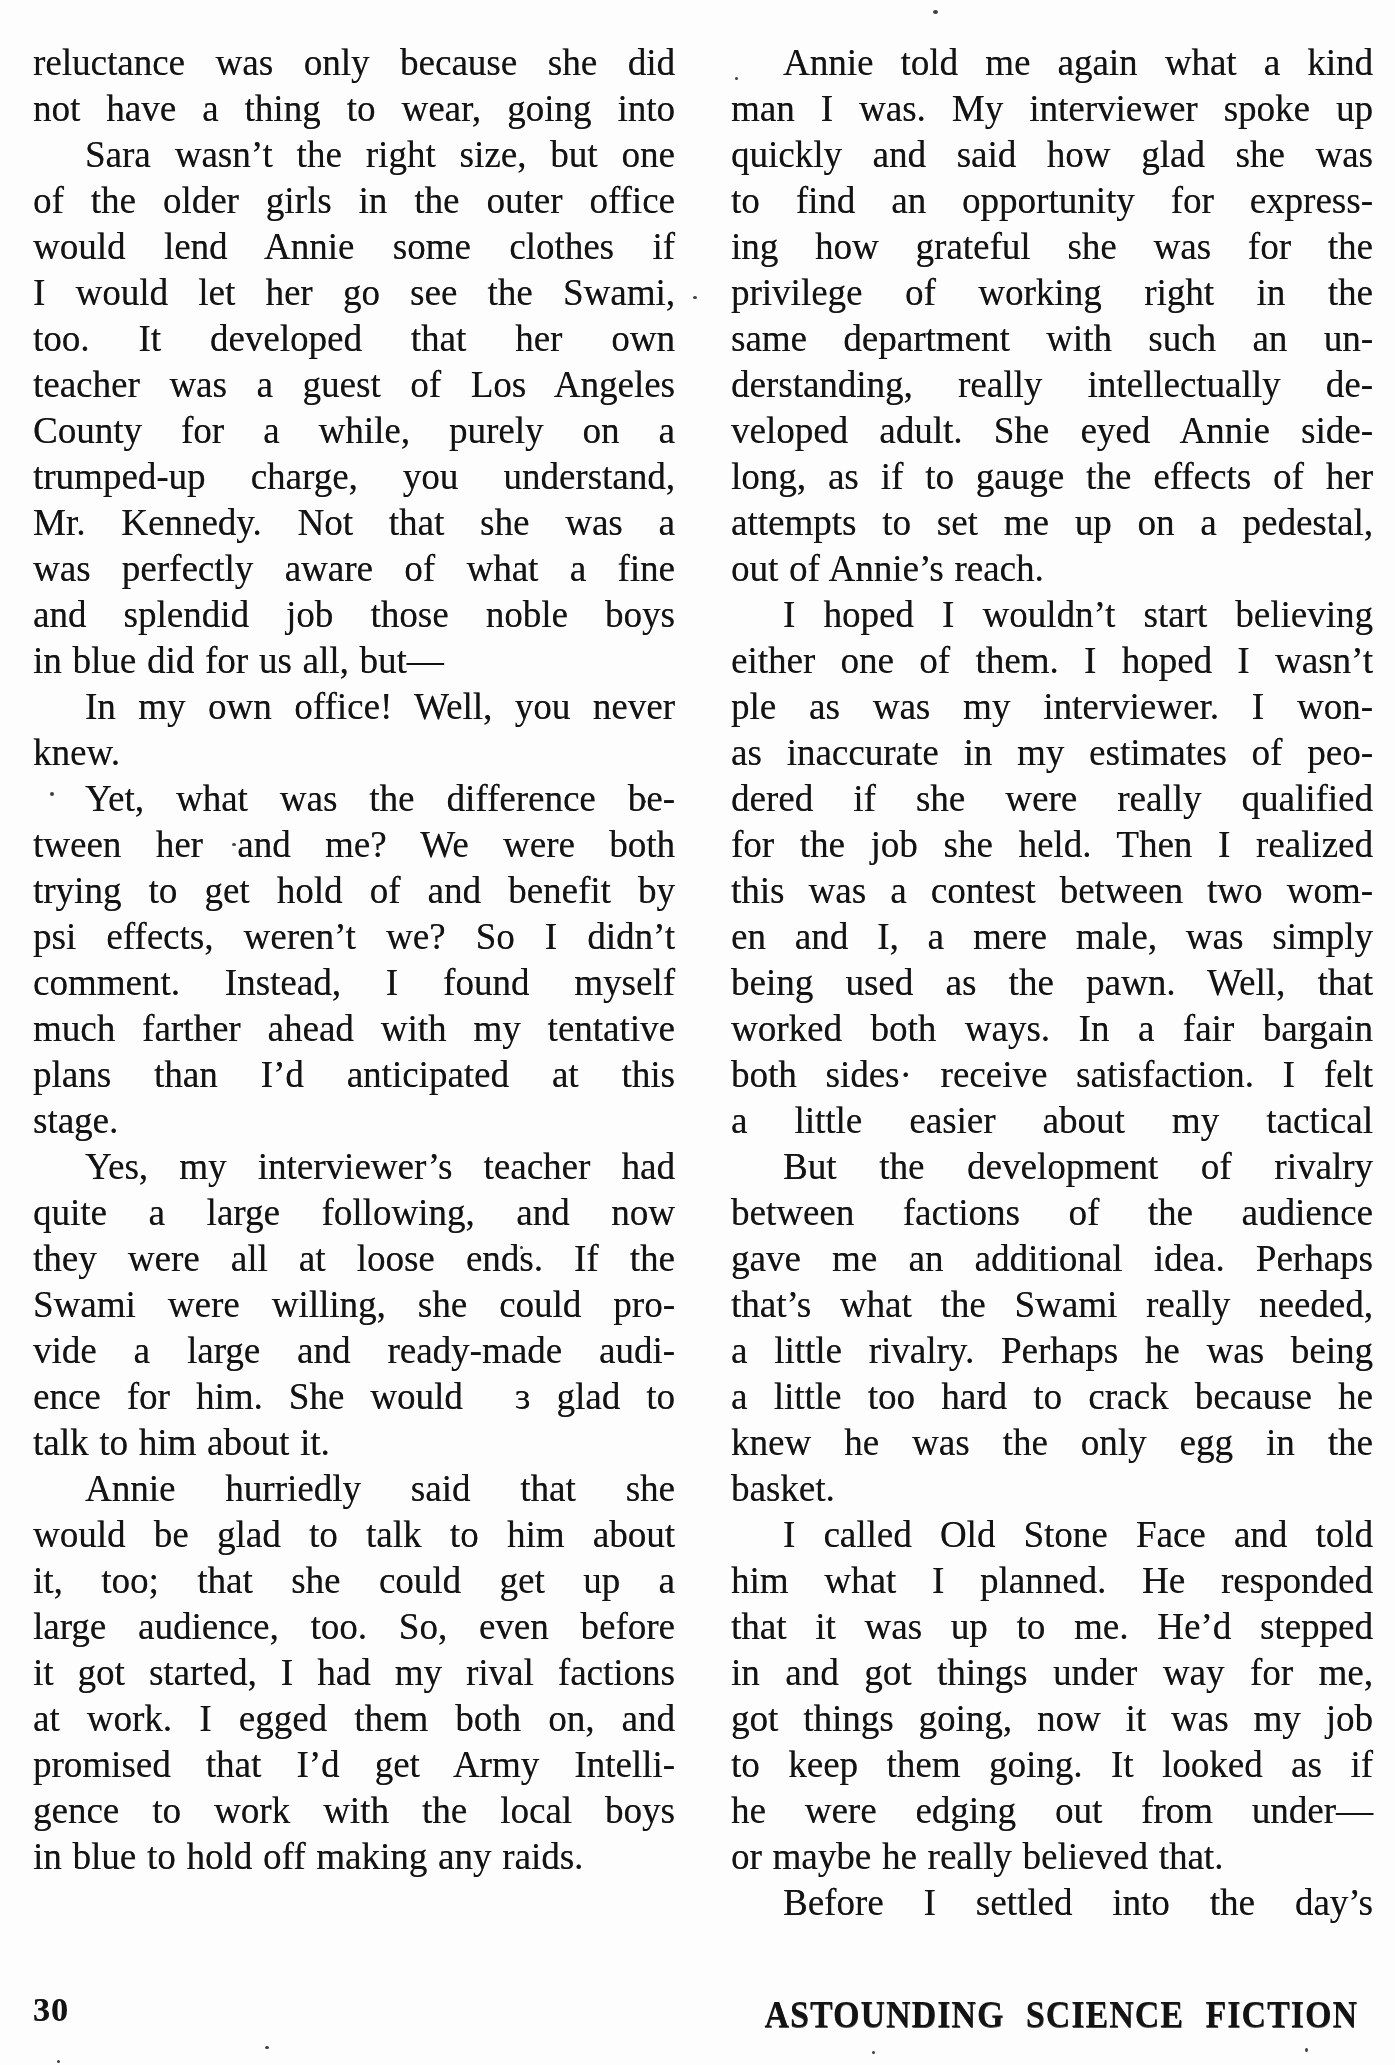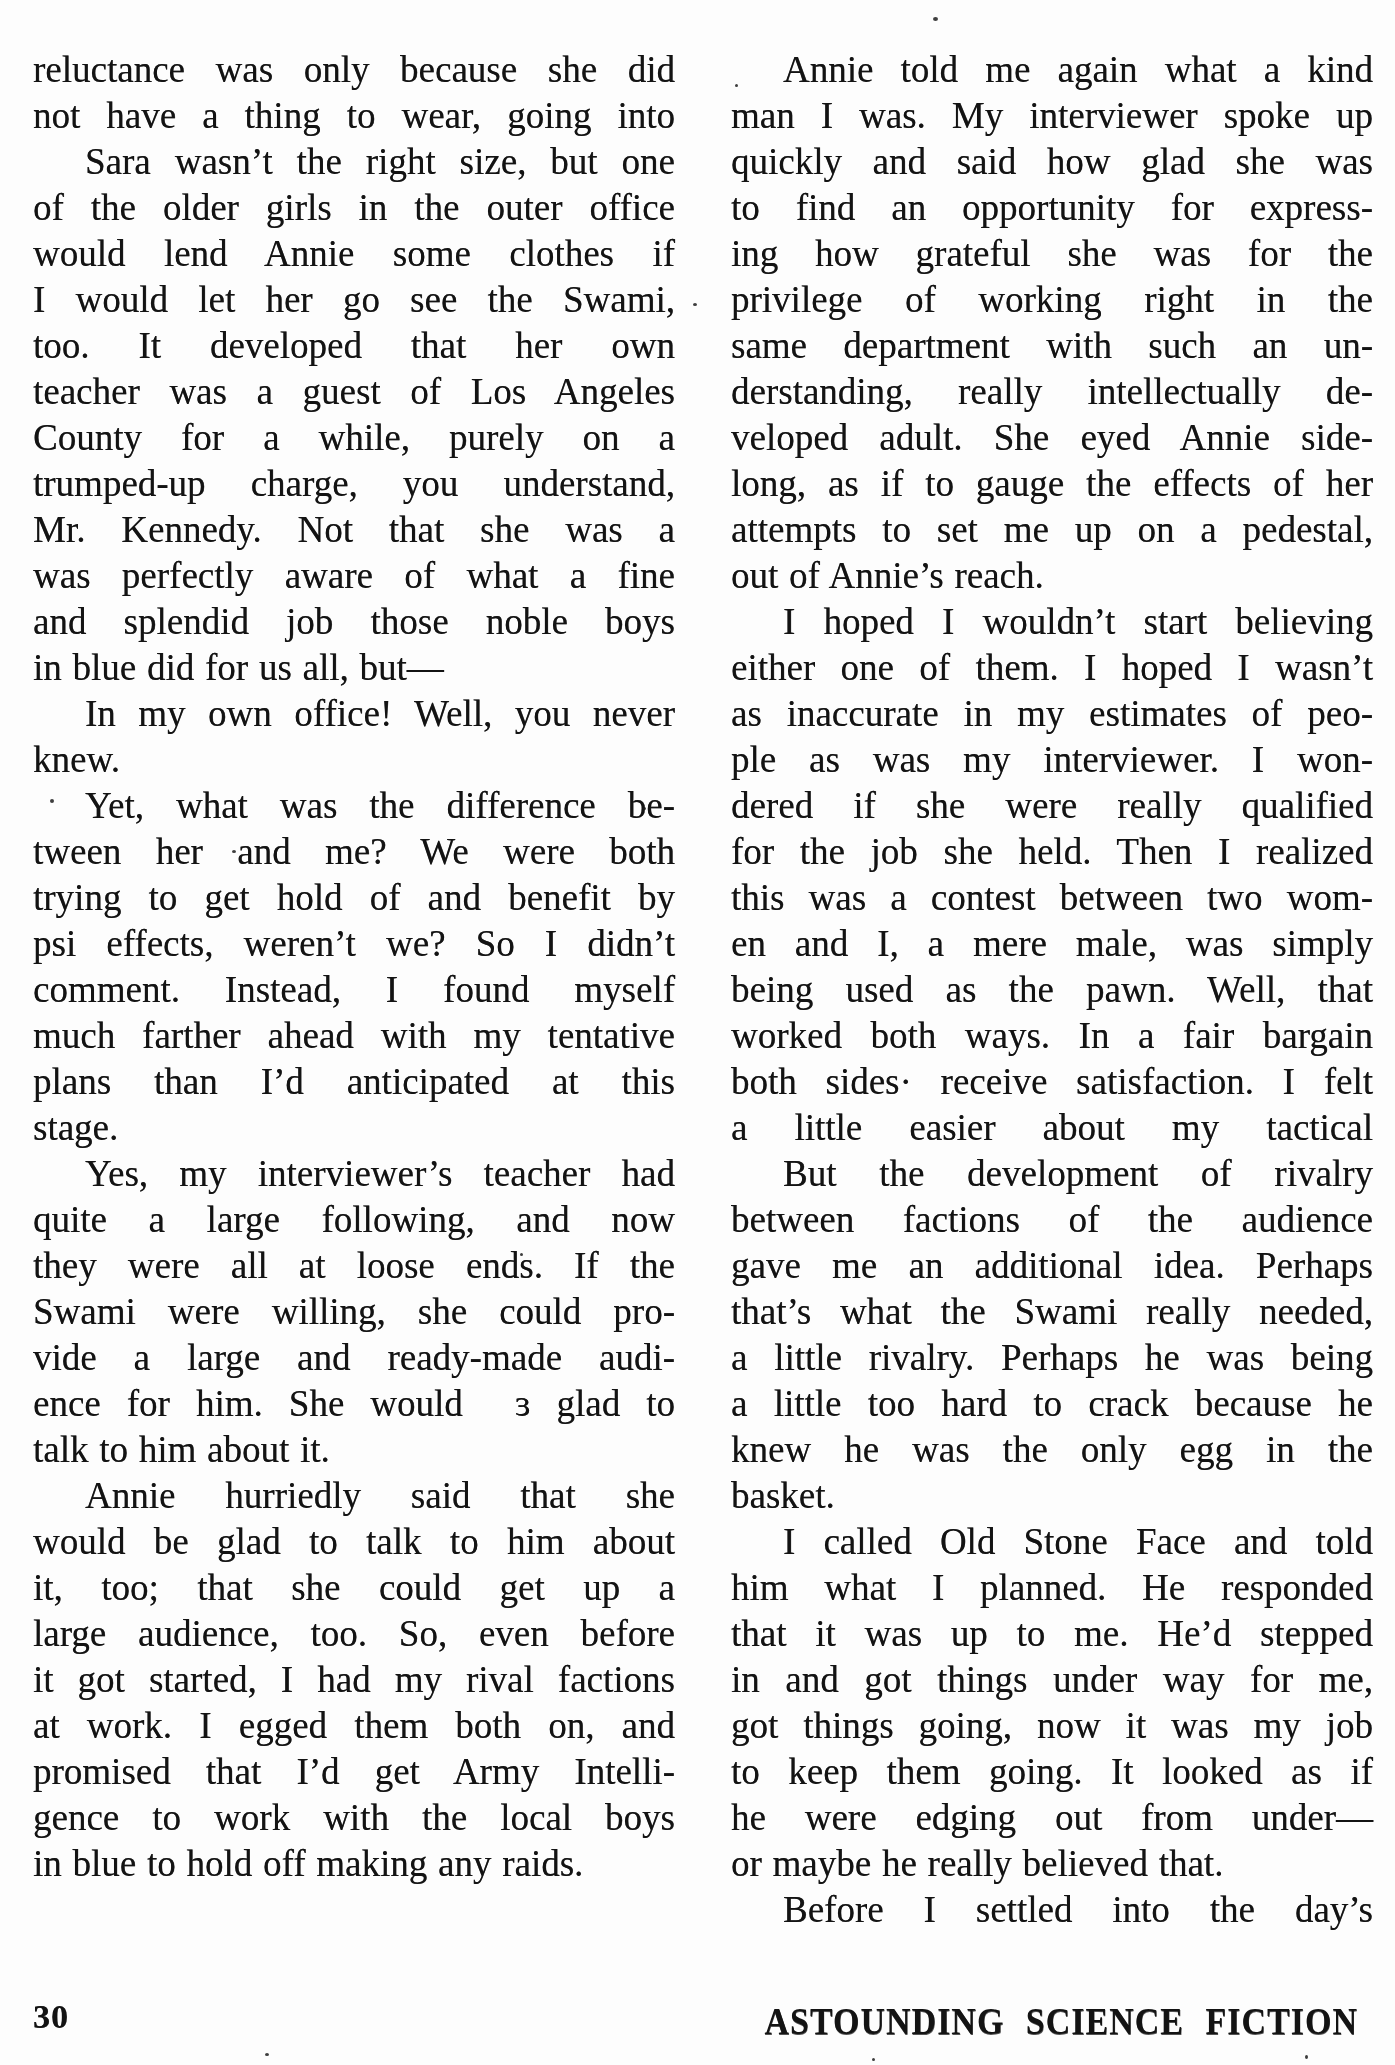--- a/index.html
+++ b/index.html
@@ -4,21 +4,21 @@
 <style>
   html,body{margin:0;padding:0;}
   body{
     width:1395px;height:2065px;
     background:#fdfdfd;
     position:relative;
     overflow:hidden;
     font-family:"Liberation Serif","DejaVu Serif",serif;
     color:#131313;
   }
-  .page{position:absolute;inset:0;margin-top:7px;}
+  .page{position:absolute;inset:0;}
   .col{
     position:absolute;
     top:40px;
     width:642px;
   }
   .col-left{left:33px;}
   .col-right{left:731px;}
   .line{
     font-size:37px;
     line-height:46px;
@@ -122,22 +122,22 @@
       <div class="line j">ing how grateful she was for the</div>
       <div class="line j">privilege of working right in the</div>
       <div class="line j">same department with such an un-</div>
       <div class="line j">derstanding, really intellectually de-</div>
       <div class="line j">veloped adult. She eyed Annie side-</div>
       <div class="line j">long, as if to gauge the effects of her</div>
       <div class="line j">attempts to set me up on a pedestal,</div>
       <div class="line">out of Annie’s reach.</div>
       <div class="line j in">I hoped I wouldn’t start believing</div>
       <div class="line j">either one of them. I hoped I wasn’t</div>
+      <div class="line j">ple as was my interviewer. I won-</div>
       <div class="line j">as inaccurate in my estimates of peo-</div>
-      <div class="line j">ple as was my interviewer. I won-</div>
       <div class="line j">dered if she were really qualified</div>
       <div class="line j">for the job she held. Then I realized</div>
       <div class="line j">this was a contest between two wom-</div>
       <div class="line j">en and I, a mere male, was simply</div>
       <div class="line j">being used as the pawn. Well, that</div>
       <div class="line j">worked both ways. In a fair bargain</div>
       <div class="line j">both sides· receive satisfaction. I felt</div>
       <div class="line j">a little easier about my tactical</div>
       <div class="line j in">But the development of rivalry</div>
       <div class="line j">between factions of the audience</div>

